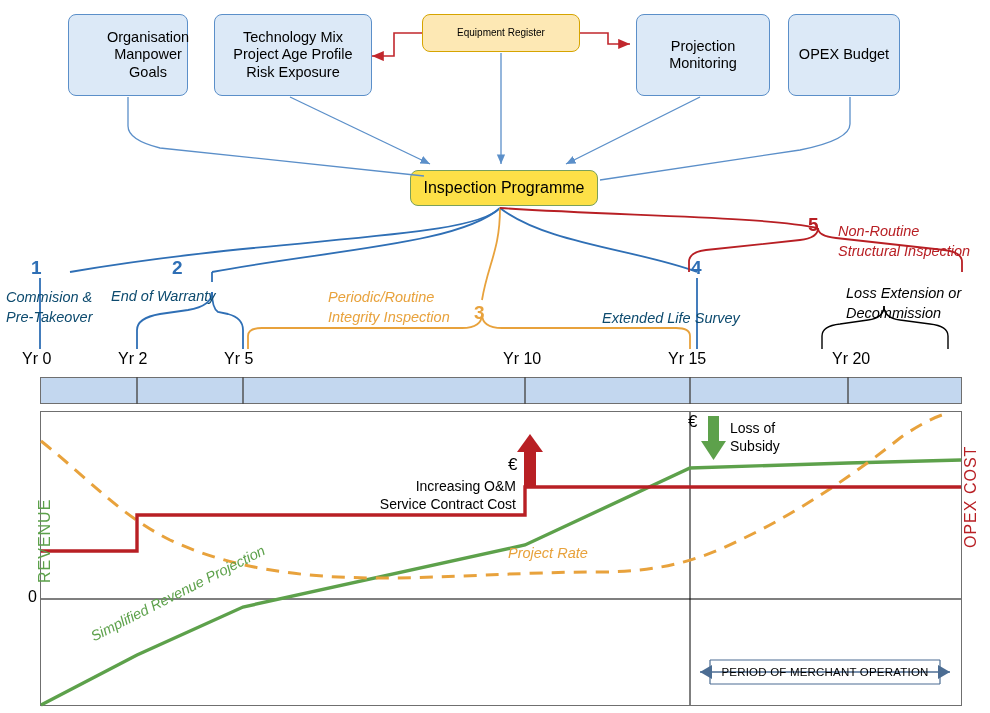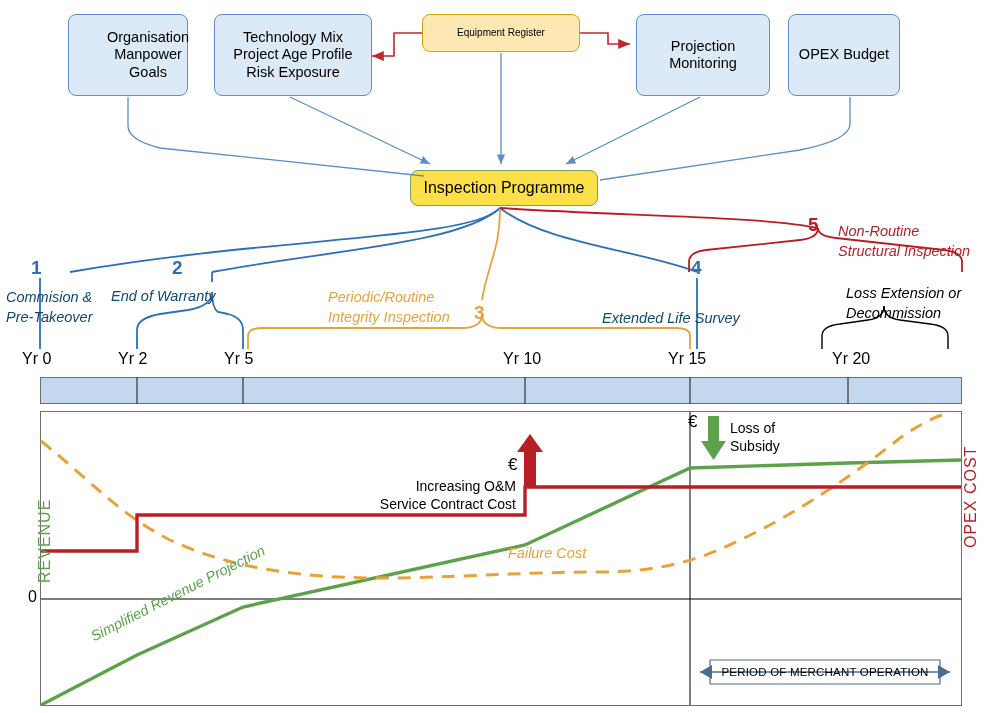--- a/index.html
+++ b/index.html
@@ -210,19 +210,19 @@
     <div>Increasing O&amp;M</div>
     <div>Service Contract Cost</div>
   </div>
   <div class="euro" style="left:508px;top:455px;">€</div>
   <div class="euro" style="left:688px;top:412px;">€</div>
   <div class="lbl" style="left:730px;top:420px;font-size:14px;line-height:1.25;">
     <div>Loss of</div>
     <div>Subsidy</div>
   </div>
 
-  <div class="lbl ital orange" style="left:508px;top:545px;font-size:14.5px;">Failure Cost</div>
+  <div class="lbl ital orange" style="left:508px;top:545px;font-size:14.5px;">Project Rate</div>
 
   <div class="lbl ital green" style="left:88px;top:630px;font-size:14.5px;transform:rotate(-27deg);transform-origin:0 0;white-space:nowrap;">Simplified Revenue Projection</div>
 
   <div class="merch" style="left:710px;top:666px;width:230px;text-align:center;">PERIOD OF MERCHANT OPERATION</div>
 
 </div>
 
 </body></html>

